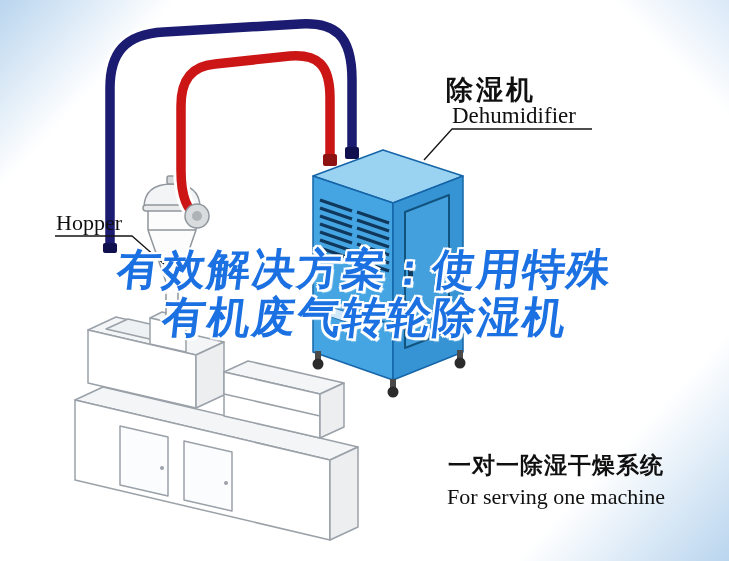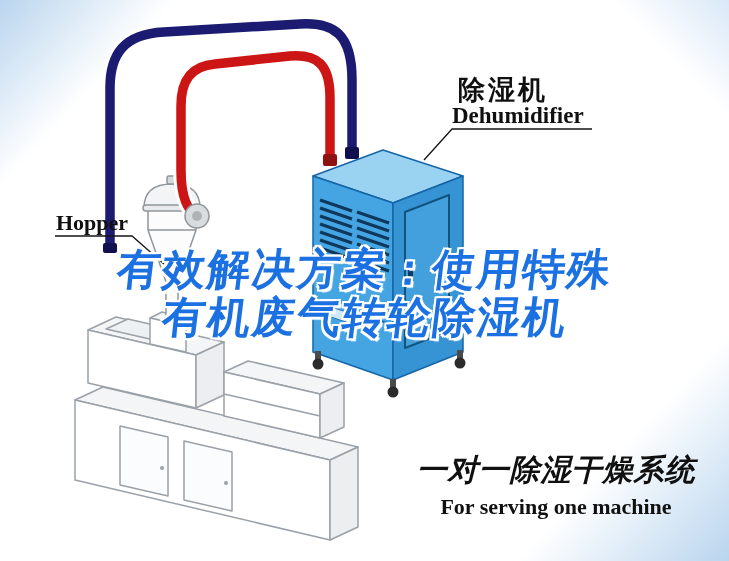--- a/index.html
+++ b/index.html
@@ -10,37 +10,37 @@
     font-family:"Liberation Sans",sans-serif;
     background:
       linear-gradient(133deg,#b9d5ee 0%,rgba(255,255,255,0) 14%),
       linear-gradient(313deg,#b9d5ee 0%,rgba(255,255,255,0) 17%),
       linear-gradient(225deg,#d9e8f7 0%,rgba(255,255,255,0) 9%),
       #ffffff;
   }
   .stage svg{position:absolute;left:0;top:0;z-index:1;}
   .label{position:absolute;z-index:2;white-space:nowrap;color:#101010;line-height:1.05;}
   .zh{font-family:"Liberation Sans",sans-serif;font-weight:bold;}
-  .en{font-family:"Liberation Serif",serif;font-weight:bold;}
+  .en{font-family:"Liberation Serif",serif;font-weight:normal;}
 
-  .dehum-zh{left:458px;top:76px;font-size:27px;letter-spacing:3px;}
+  .dehum-zh{left:446px;top:76px;font-size:27px;letter-spacing:3px;}
   .dehum-en{left:452px;top:104px;font-size:23px;}
   .hopper-zh{left:52px;top:188px;font-size:23px;letter-spacing:2px;}
   .hopper-en{left:56px;top:211px;font-size:22px;text-align:center;}
 
   .headline{position:absolute;z-index:3;left:85px;width:560px;text-align:center;
     font-family:"Liberation Sans",sans-serif;font-weight:bold;font-size:43px;
     color:#1b70e2;letter-spacing:2px;transform:skewX(-7deg);white-space:nowrap;
     text-shadow:2px 0 0 #fff,-2px 0 0 #fff,0 2px 0 #fff,0 -2px 0 #fff,
       2px 2px 0 #fff,-2px 2px 0 #fff,2px -2px 0 #fff,-2px -2px 0 #fff,3px 3px 1px #fff;}
   .headline.l1{top:241px;}
   .headline.l2{top:289px;}
 
   .footer-block{position:absolute;z-index:2;left:406px;top:450px;width:300px;text-align:center;}
-  .footer-zh{font-size:30px;letter-spacing:1px;color:#101010;font-style:italic;}
+  .footer-zh{font-size:23px;letter-spacing:1px;color:#101010;}
   .footer-en{font-size:22px;margin-top:3px;color:#101010;}
 </style>
 </head>
 <body>
 
 <div class="stage">
 
   <svg width="729" height="561" viewBox="0 0 729 561">
 
     <g fill="#ffffff" stroke="#9aa1a8" stroke-width="1.5" stroke-linejoin="round">

